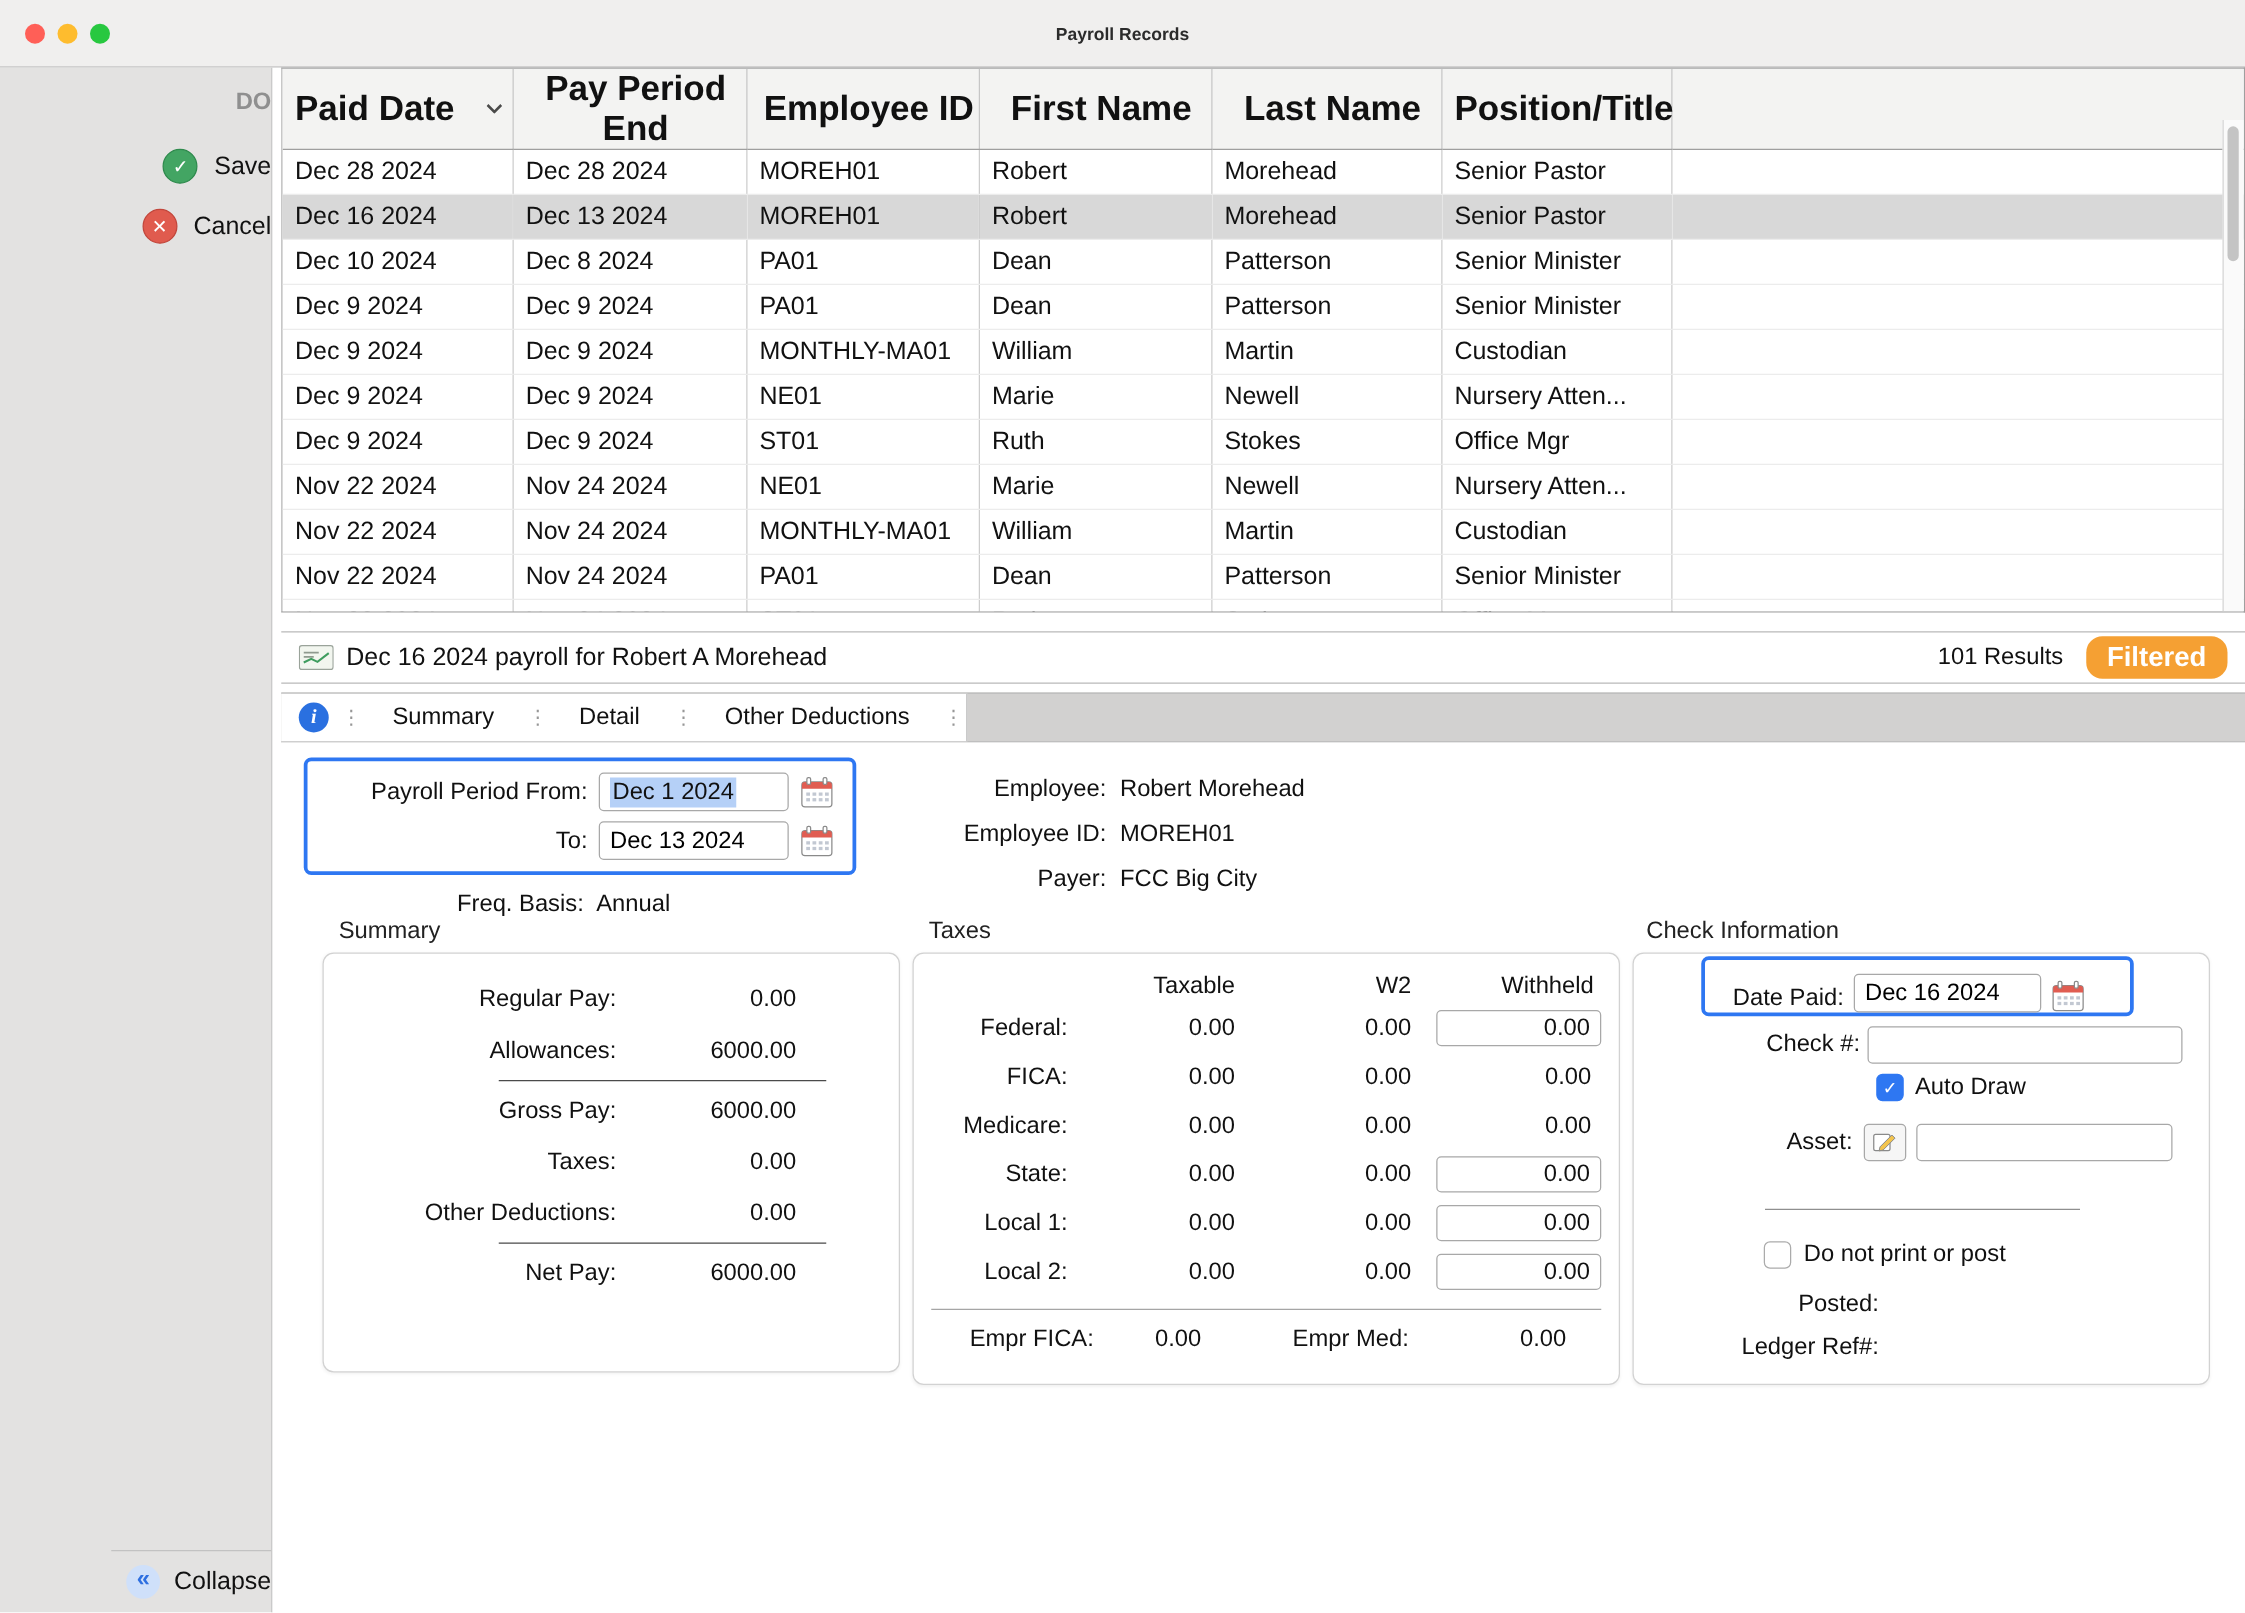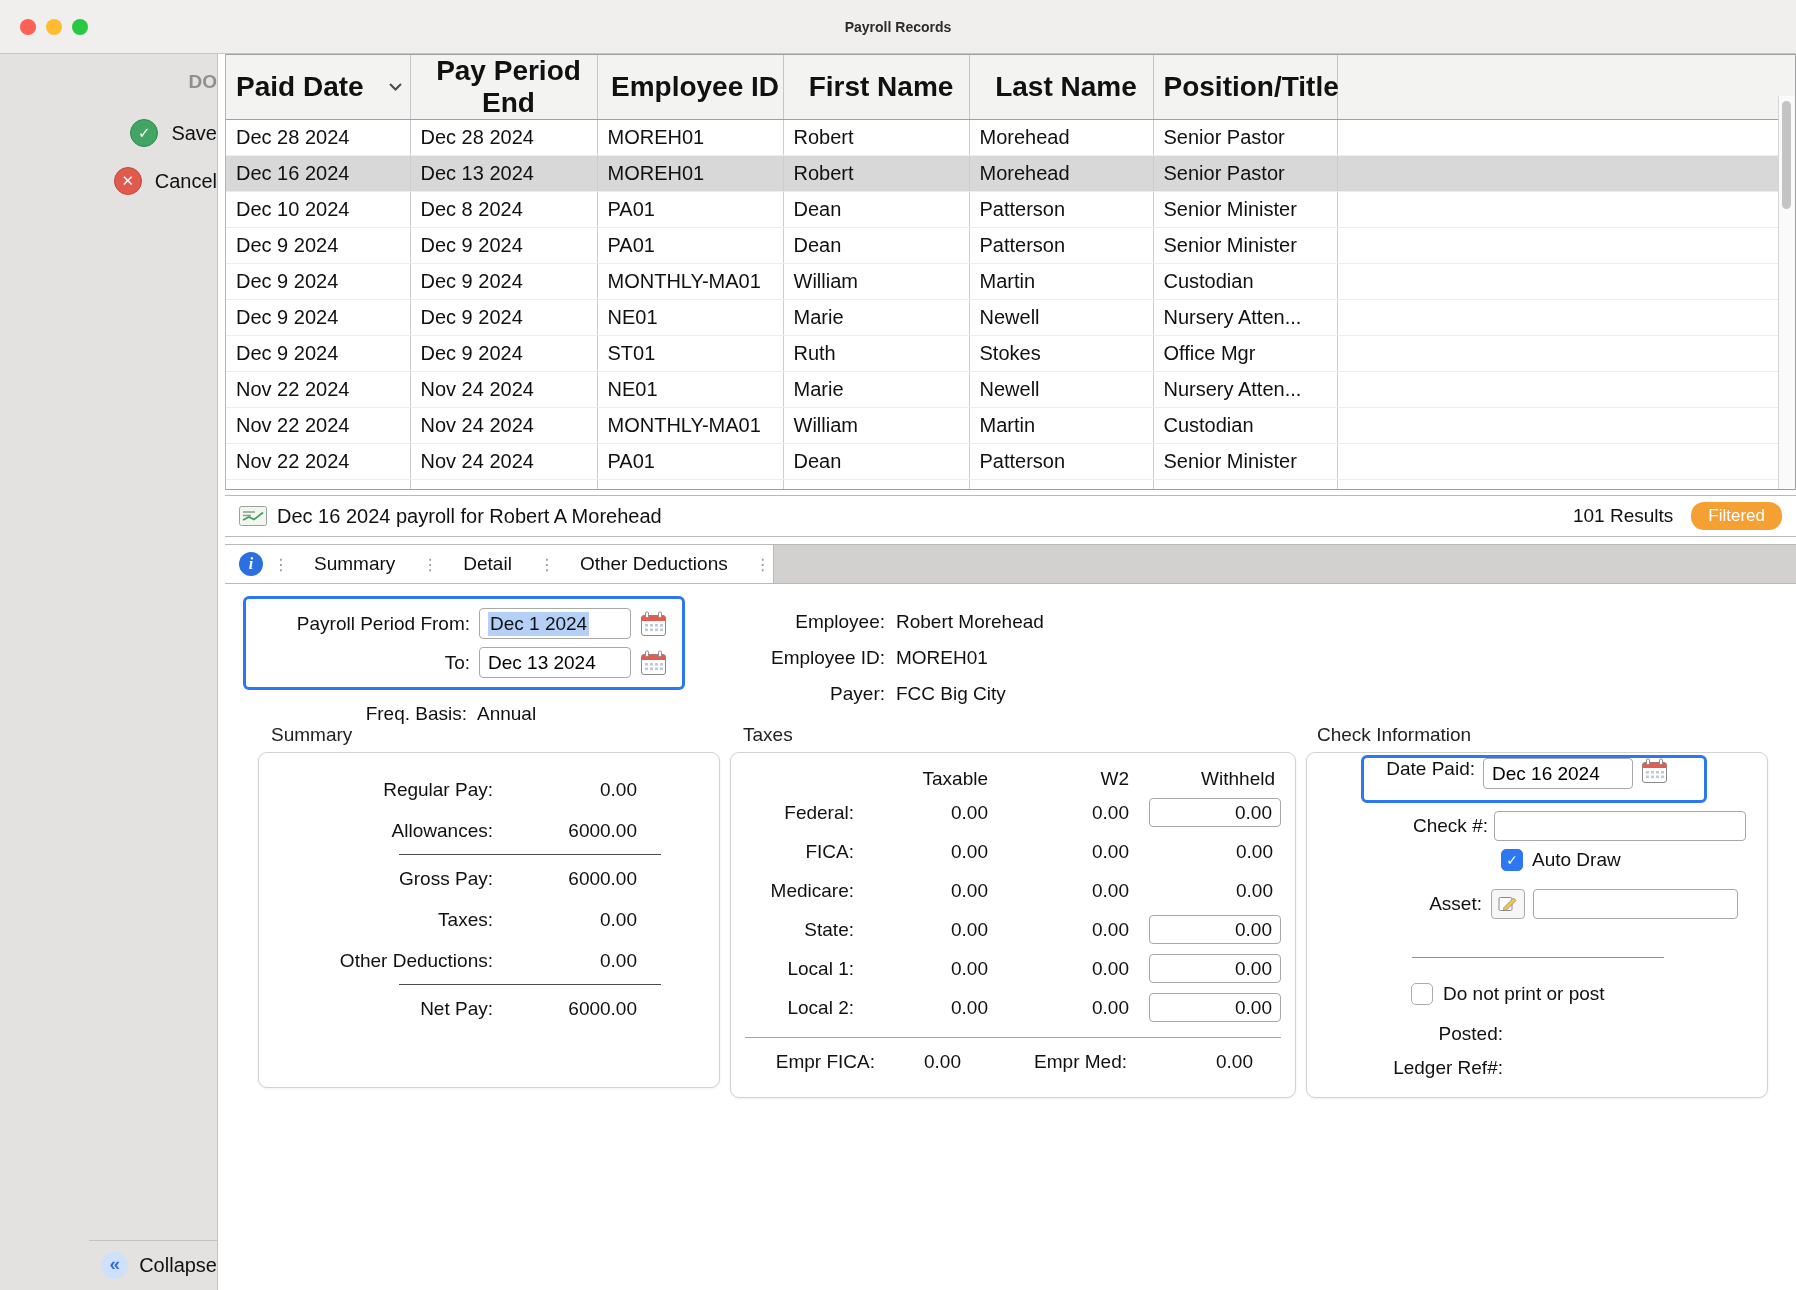--- a/index.html
+++ b/index.html
@@ -60,28 +60,28 @@
   tr.selected td { background: #d8d8d8; }
   th.filler, td.filler { border-right: none; }
   .v-scrollbar {
     position: absolute; top: 41px; right: 0; bottom: 0; width: 17px;
     background: #fafafa; border-left: 1px solid #d5d5d5;
   }
   .v-thumb { position: absolute; top: 5px; left: 3px; width: 9px; height: 108px; background: #c4c4c4; border-radius: 5px; }
 
   
   .status-bar {
-    margin-top: 5px; height: 42px; flex: 0 0 42px; border-top: 1px solid #b9b9b9; border-bottom: 1px solid #b9b9b9;
+    margin-top: 15px; height: 42px; flex: 0 0 42px; border-top: 1px solid #b9b9b9; border-bottom: 1px solid #b9b9b9;
     display: flex; align-items: center; padding: 0 14px; background: #fff;
   }
   .record-title { margin-left: 10px; font-size: 20px; }
   .status-right { margin-left: auto; display: flex; align-items: center; gap: 18px; }
   .results-count { font-size: 19px; }
   .filter-badge {
-    background: var(--filtered-bg); color: #fff; font-weight: normal; font-size: 17px;
+    background: var(--filtered-bg); color: #fff; font-weight: bold; font-size: 22px;
     padding: 4px 17px; border-radius: 13px;
   }
 
   
   .tab-bar {
     margin-top: 7px; height: 40px; flex: 0 0 40px; background: #d2d1d0;
     border-top: 1px solid #b9b9b9; border-bottom: 1px solid #b9b9b9; display: flex; align-items: stretch;
   }
   .tabs-white { display: flex; align-items: center; background: #fff; border-right: 1px solid #b9b9b9; padding: 0 4px; }
   .info-btn { padding: 0 10px; display: flex; align-items: center; }
@@ -153,21 +153,21 @@
   .tax-foot .tf1 { width: 130px; text-align: right; }
   .tax-foot .tf2 { width: 86px; text-align: right; }
   .tax-foot .tf3 { width: 166px; text-align: right; }
   .tax-foot .tf4 { width: 126px; text-align: right; }
 
   
   .check-card { left: 1081px; width: 462px; height: 346px; }
   .date-box {
     position: absolute; left: 54px; top: 2px; width: 346px; height: 48px;
     border: 3px solid var(--accent); border-radius: 6px;
-    display: flex; align-items: flex-start; gap: 8px; padding: 0 7px;
+    display: flex; align-items: flex-end; gap: 8px; padding: 0 7px;
   }
   .date-box .d-label { width: 104px; text-align: right; }
   .check-row { position: absolute; left: 0; top: 58px; display: flex; align-items: center; width: 448px; }
   .check-row .c-label { width: 181px; text-align: right; }
   .check-row input { margin-left: 6px; width: 252px; height: 30px; }
   .autodraw-row { position: absolute; left: 194px; top: 96px; display: flex; align-items: center; gap: 9px; }
   .asset-row { position: absolute; left: 0; top: 136px; display: flex; align-items: center; }
   .asset-row .a-label { width: 175px; text-align: right; }
   .asset-btn {
     margin-left: 9px; width: 34px; height: 30px; border: 1px solid #a8a8a8; border-radius: 4px;

